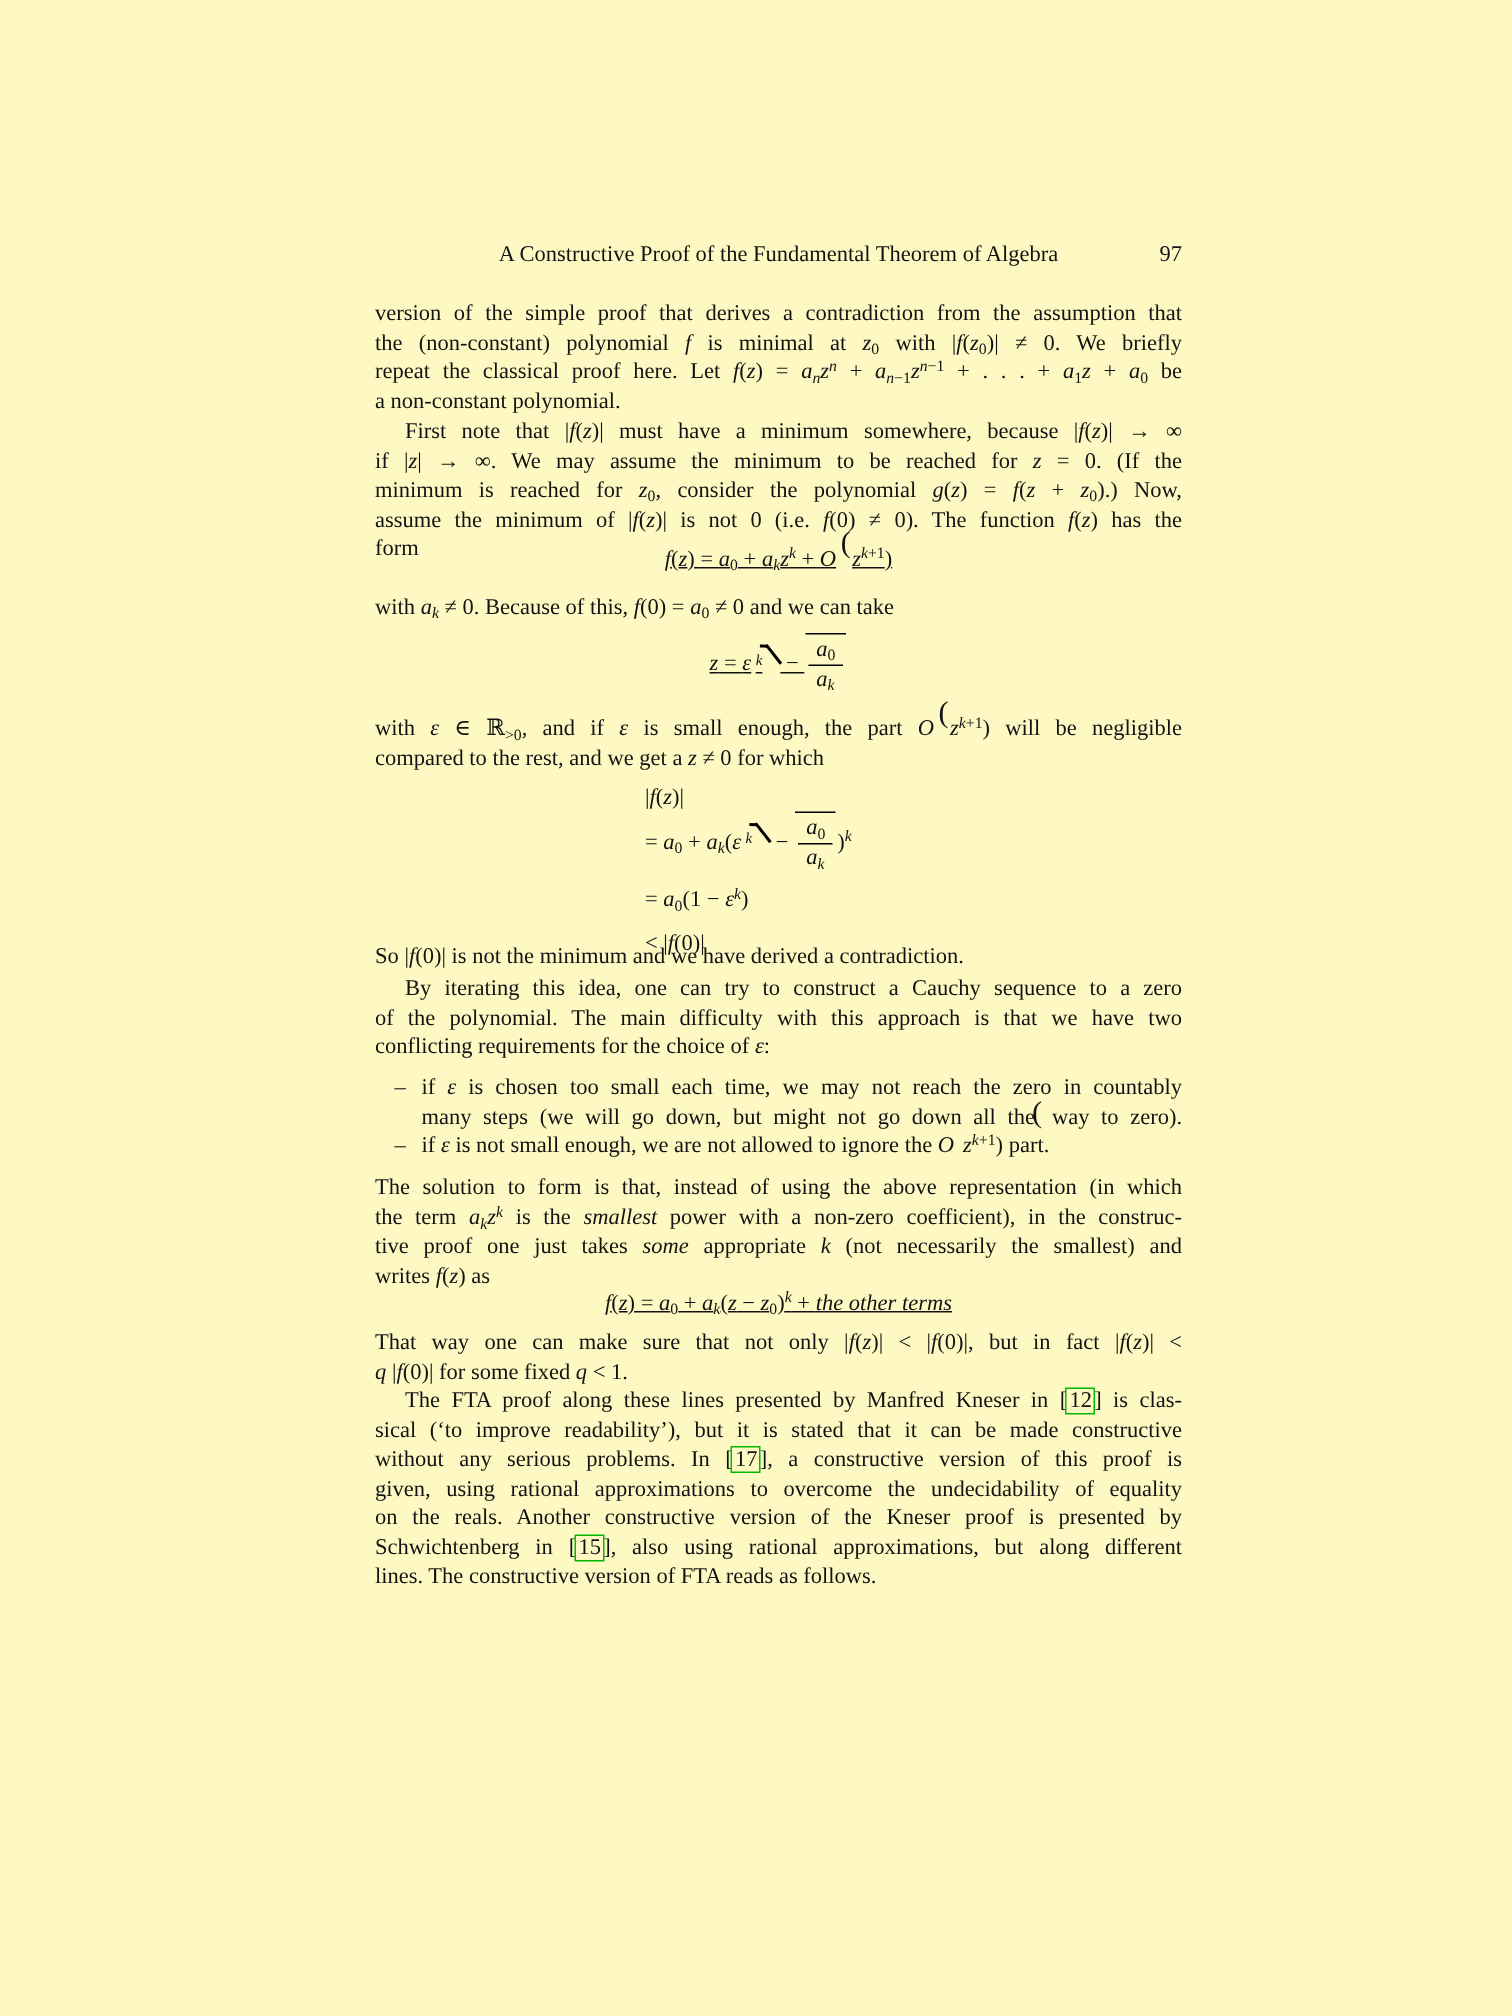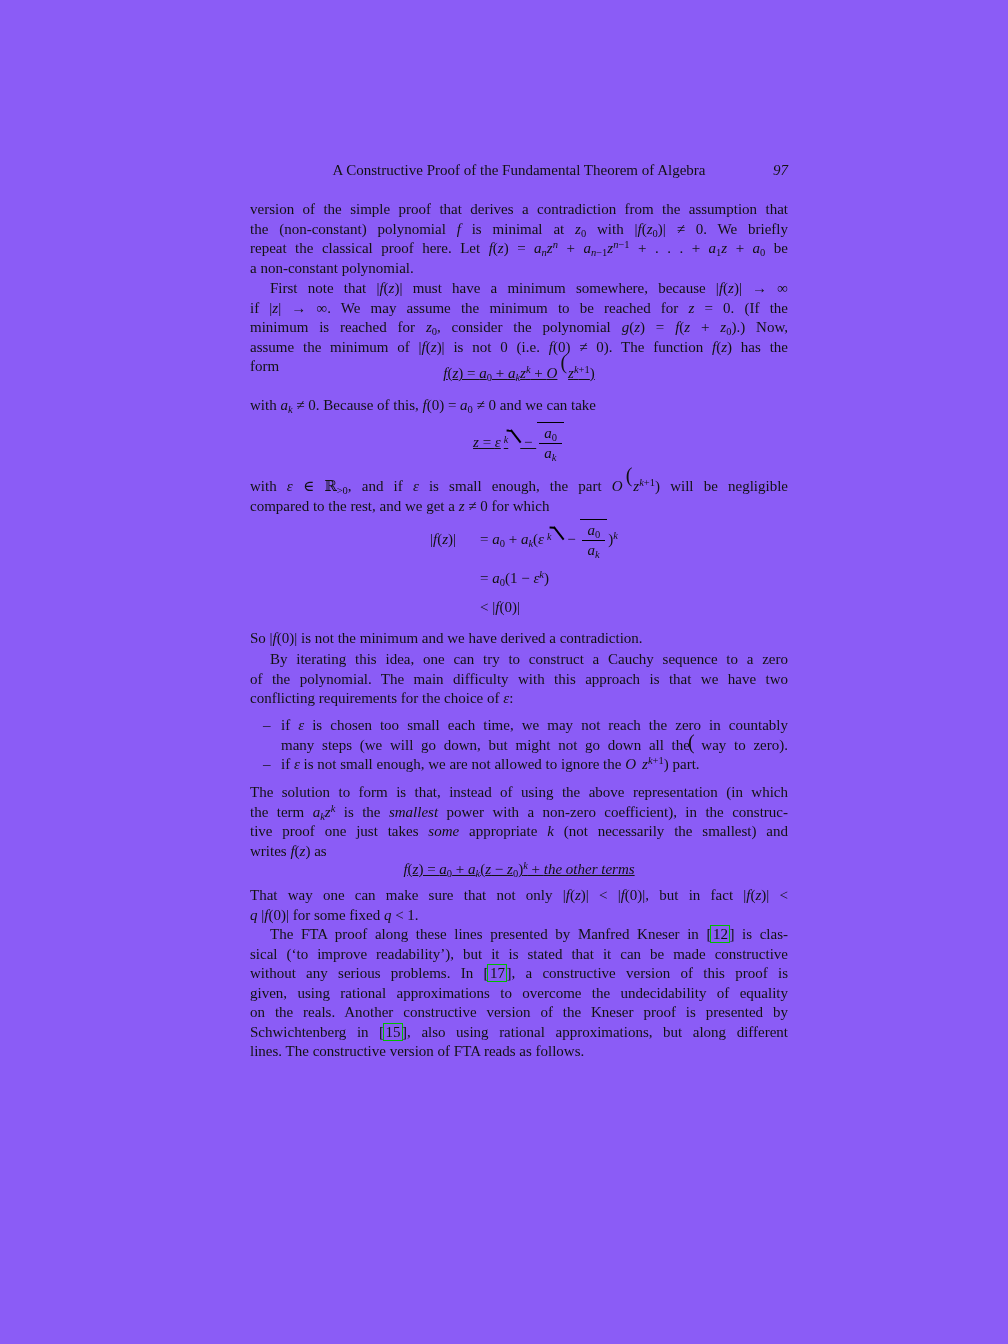--- a/index.html
+++ b/index.html
@@ -1,36 +1,36 @@
 <!DOCTYPE html>
 <html><head>
 <meta charset="utf-8">
 <style>
   html,body{margin:0;padding:0;background:#ffffff;}
   .page{
-    position:relative;width:1008px;height:1344px;background:#8b5cf6;
+    position:relative;width:1008px;height:1344px;background:#fef9c3;
     font-family:"Liberation Serif","DejaVu Serif",serif;
     font-size:15px;color:#121212;overflow:hidden;
   }
   .col{position:absolute;left:250px;width:538px;}
   .line{line-height:19.5px;text-align:justify;text-align-last:justify;}
   .line.last{text-align-last:left;}
   .line.indent{text-indent:20px;}
   i{font-style:italic;}
   sub{font-size:10.5px;vertical-align:-3px;line-height:0;}
   sup{font-size:10.5px;vertical-align:5px;line-height:0;}
   
   .hdr{position:relative;height:20px;}
   .htitle{text-align:center;line-height:20px;}
-  .hpage{position:absolute;right:0;top:0;line-height:20px;font-style:italic;}
+  .hpage{position:absolute;right:0;top:0;line-height:20px;}
   
   .eq{line-height:22px;}
   .eq.center{text-align:center;text-decoration:underline;}
   .eqrows{margin-left:180px;}
-  .eqrow{display:flex;align-items:baseline;line-height:22px;margin-bottom:7px;}
+  .eqrow{display:flex;align-items:baseline;line-height:22px;margin-bottom:7px;flex-direction:column;}
   .eql{width:50px;}
   
   .rp{display:inline-block;height:12px;line-height:12px;font-size:20px;
       transform:translateY(-11px);vertical-align:-2px;margin:0 1px 0 3px;overflow:visible;}
   .bp{display:inline-block;height:12px;line-height:12px;font-size:20px;
       transform:translateY(-3px);vertical-align:-2px;margin:0 -1px 0 -2px;overflow:visible;}
   
   .hook{display:inline-block;width:16px;height:1.5px;background:#000;
         transform:rotate(52deg);transform-origin:0 50%;position:relative;
         top:-16px;margin:0 -7px 0 3px;vertical-align:0;}

